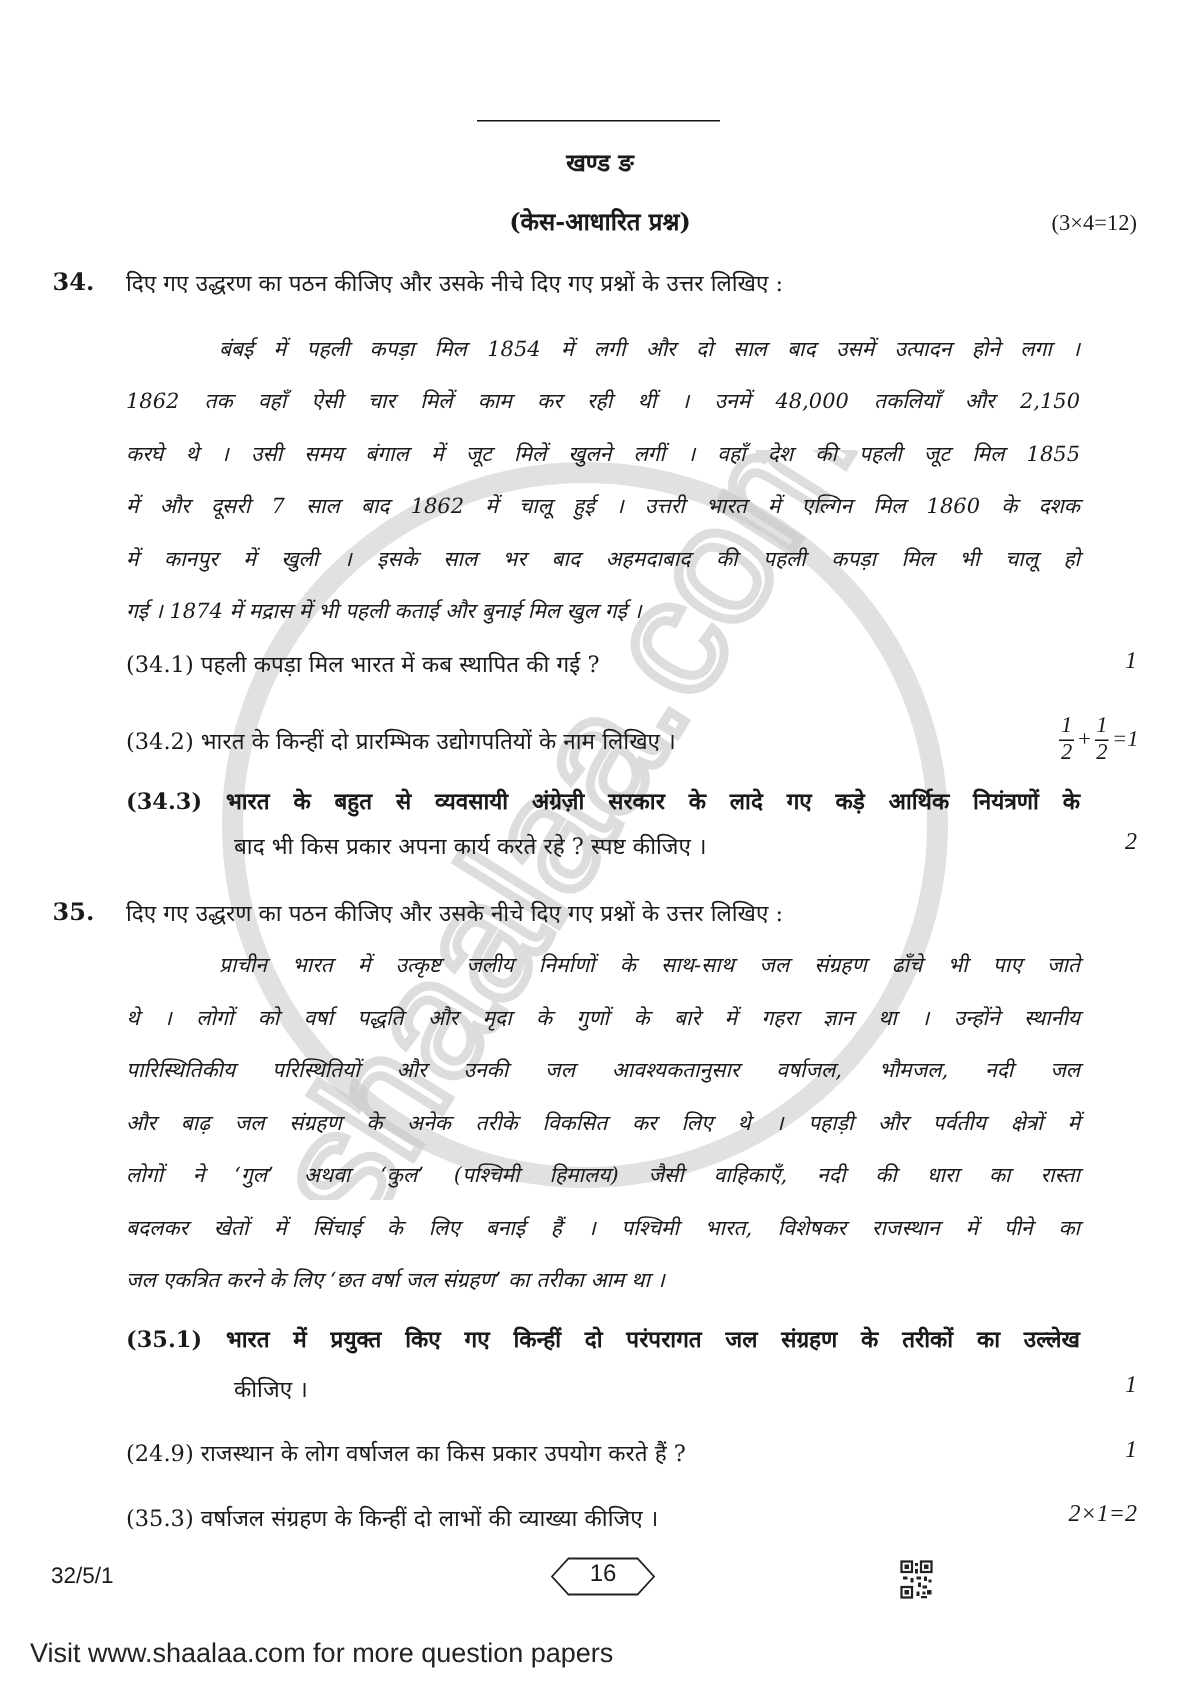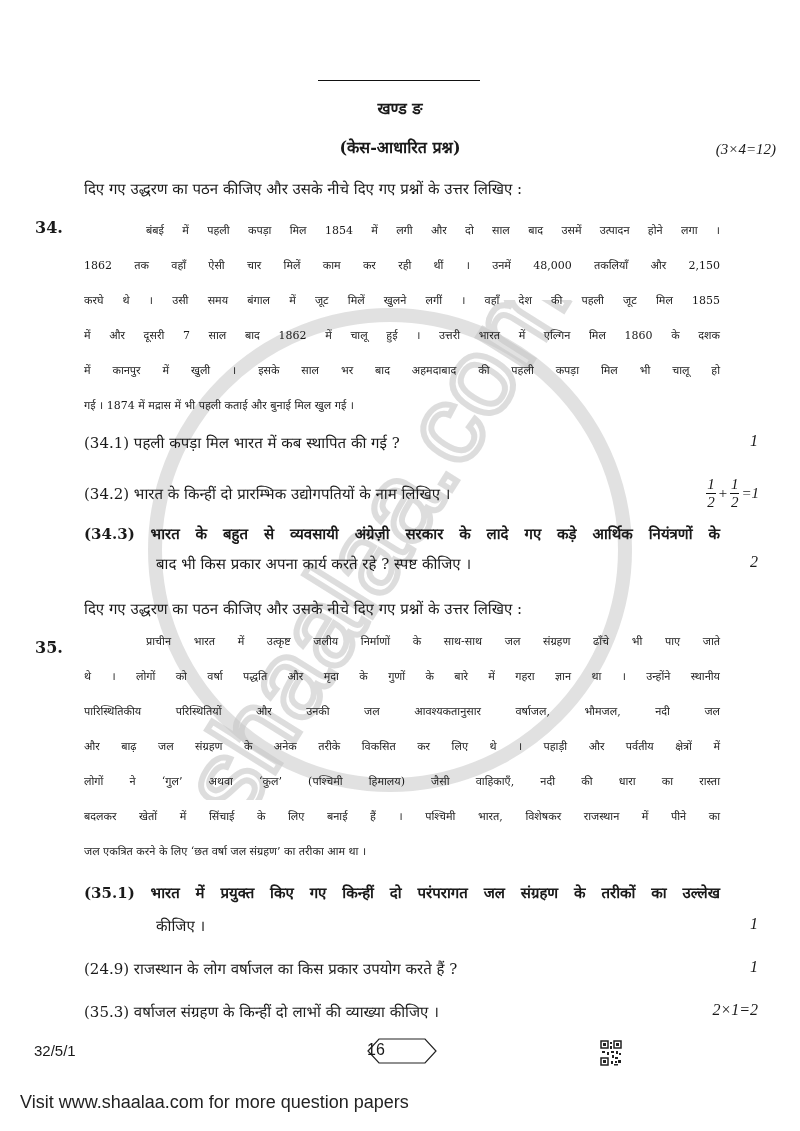--- a/index.html
+++ b/index.html
@@ -5,41 +5,41 @@
   html, body { margin: 0; padding: 0; background: #ffffff; }
   body {
     width: 800px; height: 1131px; position: relative; overflow: hidden;
     font-family: "DejaVu Serif", "Liberation Serif", serif;
     color: #1a1a1a;
   }
   .abs { position: absolute; }
   .top-rule { left: 318px; top: 80px; width: 162px; height: 0; border-top: 1.5px solid #111; }
   .section-title { left: 0; width: 800px; top: 97px; text-align: center; font-size: 16px; font-weight: bold; }
   .section-subtitle { left: 0; width: 800px; top: 136px; text-align: center; font-size: 16px; font-weight: bold; }
-  .section-marks { right: 24px; top: 141px; font-size: 15px; font-style: italic; font-family: "Liberation Serif", serif; }
+  .section-marks { right: 42px; top: 141px; font-size: 15px; font-family: "Liberation Serif", serif; }
 
-  .q-num { left: 35px; font-size: 16px; font-weight: bold; margin-top: 40px; }
+  .q-num { left: 35px; font-size: 16px; font-weight: bold; }
   .q-head { left: 84px; font-size: 15px; }
-  .para-line { left: 84px; width: 636px; font-size: 11px; text-align: justify; text-align-last: justify; white-space: nowrap; }
+  .para-line { left: 84px; width: 636px; font-size: 14px; text-align: justify; text-align-last: justify; white-space: nowrap; font-style: italic; }
   .para-line.last { text-align-last: left; }
   .para-line.indent { left: 146px; width: 574px; }
   .sub-q { left: 84px; font-size: 15px; white-space: nowrap; }
   .sub-q-cont { left: 156px; font-size: 15px; white-space: nowrap; }
   .sub-q.wide { width: 636px; text-align: justify; text-align-last: justify; font-weight: bold; }
   .marks { right: 42px; font-size: 16px; font-style: italic; font-family: "Liberation Serif", serif; }
 
   .frac-marks { right: 41px; top: 477px; font-family: "Liberation Serif", serif; font-style: italic; font-size: 15px; display: flex; align-items: center; gap: 2px; }
   .frac { display: inline-flex; flex-direction: column; align-items: center; line-height: 1; }
   .frac .num { border-bottom: 1px solid #111; padding: 0 1px 1px; }
   .frac .den { padding-top: 1px; }
 
   .footer-code { left: 34px; top: 1042px; font-family: "Liberation Sans", sans-serif; font-size: 15px; }
   .page-badge { left: 367px; top: 1038px; width: 70px; height: 26px; }
   .page-badge svg { position: absolute; left: 0; top: 0; }
-  .page-badge span { position: absolute; left: 0; width: 70px; top: 3px; font-family: "Liberation Sans", sans-serif; font-size: 16px; }
+  .page-badge span { position: absolute; left: 0; width: 70px; top: 3px; text-align: center; font-family: "Liberation Sans", sans-serif; font-size: 16px; }
   .qr { left: 600px; top: 1040px; width: 22px; height: 26px; }
   .visit-line { left: 20px; top: 1092px; font-family: "Liberation Sans", sans-serif; font-size: 18px; color: #222; }
 
   .watermark { left: 140px; top: 300px; width: 500px; height: 500px; pointer-events: none; }
 </style>
 </head>
 <body>
 
 <div class="abs watermark">
   <svg width="500" height="500" viewBox="0 0 500 500">

